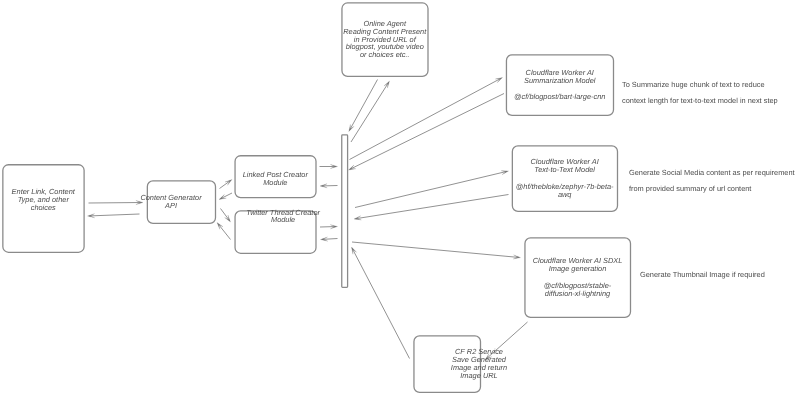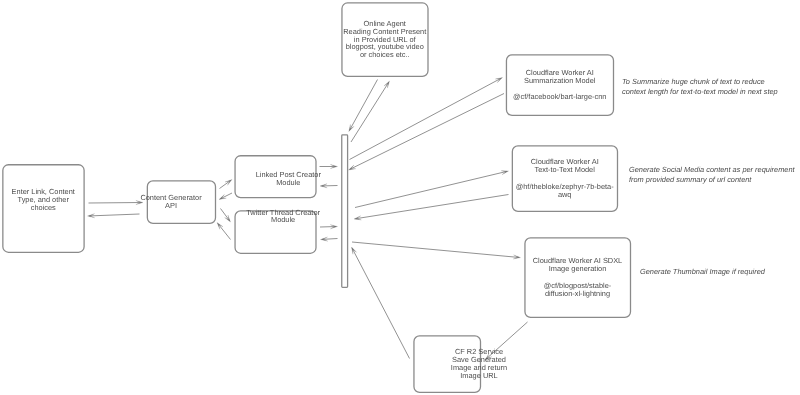--- a/index.html
+++ b/index.html
@@ -2,24 +2,24 @@
 <html><head>
 <meta charset="utf-8">
 <title>Content Generator Architecture Diagram</title>
 <style>
   html,body{margin:0;padding:0;background:#ffffff;}
   #canvas{position:relative;width:800px;height:395px;background:#ffffff;overflow:hidden;
           font-family:"Liberation Sans",sans-serif;font-size:7.4px;color:#4d4d4d;
           -webkit-font-smoothing:antialiased;text-rendering:geometricPrecision;}
   .node{position:absolute;box-sizing:border-box;
         display:flex;align-items:center;justify-content:center;text-align:center;}
-  .node .lbl{white-space:pre-line;display:block;width:100%;}
+  .node .lbl{white-space:pre-line;display:block;width:100%;font-style:italic;}
   .node .ln{line-height:7.9px;height:7.9px;}
   .node .ln.gap{line-height:8.8px;height:8.8px;}
-  .note{position:absolute;line-height:10px;white-space:pre-line;color:#4d4d4d;font-style:italic;}
+  .note{position:absolute;line-height:16px;white-space:pre-line;color:#4d4d4d;}
   svg.edges,svg.frames{position:absolute;left:0;top:0;width:800px;height:395px;overflow:visible;}
   svg.edges path{fill:none;stroke:#6e6e6e;stroke-width:0.75;}
   svg.edges path.head{fill:#767676;stroke:#767676;stroke-width:0.2;stroke-linejoin:miter;stroke-miterlimit:10;}
   svg.frames rect{fill:#ffffff;stroke:#8a8a8a;stroke-width:1.28;}
 </style>
 </head>
 <body>
 
 <div id="canvas">
   <svg class="frames" viewBox="0 0 800 395">
@@ -74,31 +74,31 @@
       <path d="M 409.5 358.5 L 352.23836478731835 248.4194426514827"></path>
       <path class="head" d="M 351.5 247 L 356.5951546409375 252.35274688220292 L 352.8105974974901 249.51951070638182 L 352.95783284651304 254.24480664970625 Z"></path>
     </svg>
   <div id="nodes">
       <div class="node" style="left: 2.4px; top: 164.3px; width: 81.7px; height: 72px;">
         <span class="lbl"><div class="ln">Enter Link, Content</div><div class="ln">Type, and other</div><div class="ln">choices</div></span>
       </div>
       <div class="node" style="left: 130px; top: 180.35px; width: 82px; height: 43px; border-radius: 15px;">
         <span class="lbl"><div class="ln">Content Generator</div><div class="ln">API</div></span>
       </div>
-      <div class="node" style="left: 234.6px; top: 155.3px; width: 81.4px; height: 47px; margin-left: 13px;">
+      <div class="node" style="left: 234.6px; top: 155.3px; width: 81.4px; height: 47px;">
         <span class="lbl"><div class="ln">Linked Post Creator</div><div class="ln">Module</div></span>
       </div>
       <div class="node" style="left: 234.6px; top: 195px; width: 97px; height: 42.9px;">
         <span class="lbl"><div class="ln">Twitter Thread Creator</div><div class="ln">Module</div></span>
       </div>
       <div class="node" style="left: 341.5px; top: 2.5px; width: 86.5px; height: 73.9px;">
         <span class="lbl"><div class="ln">Online Agent</div><div class="ln">Reading Content Present</div><div class="ln">in Provided URL of</div><div class="ln">blogpost, youtube video</div><div class="ln">or choices etc..</div></span>
       </div>
       <div class="node" style="left: 506px; top: 54.35px; width: 107.5px; height: 61px;">
-        <span class="lbl"><div class="ln">Cloudflare Worker AI</div><div class="ln">Summarization Model</div><div class="ln gap">&nbsp;</div><div class="ln">@cf/facebook/bart-large-cnn</div></span>
+        <span class="lbl"><div class="ln">Cloudflare Worker AI</div><div class="ln">Summarization Model</div><div class="ln gap">&nbsp;</div><div class="ln">@cf/blogpost/bart-large-cnn</div></span>
       </div>
       <div class="node" style="left: 511.9px; top: 145.35px; width: 105.6px; height: 66px;">
         <span class="lbl"><div class="ln">Cloudflare Worker AI</div><div class="ln">Text-to-Text Model</div><div class="ln gap">&nbsp;</div><div class="ln">@hf/thebloke/zephyr-7b-beta-</div><div class="ln">awq</div></span>
       </div>
       <div class="node" style="left: 524.5px; top: 237.45px; width: 106px; height: 79.9px; align-items: center;">
         <span class="lbl"><div class="ln">Cloudflare Worker AI SDXL</div><div class="ln">Image generation</div><div class="ln gap">&nbsp;</div><div class="ln">@cf/blogpost/stable-</div><div class="ln">diffusion-xl-lightning</div></span>
       </div>
       <div class="node" style="left: 413.5px; top: 335.35px; width: 67px; height: 57.05px; margin-left: 32px;">
         <span class="lbl"><div class="ln">CF R2 Service</div><div class="ln">Save Generated</div><div class="ln">Image and return</div><div class="ln">Image URL</div></span>
       </div>

